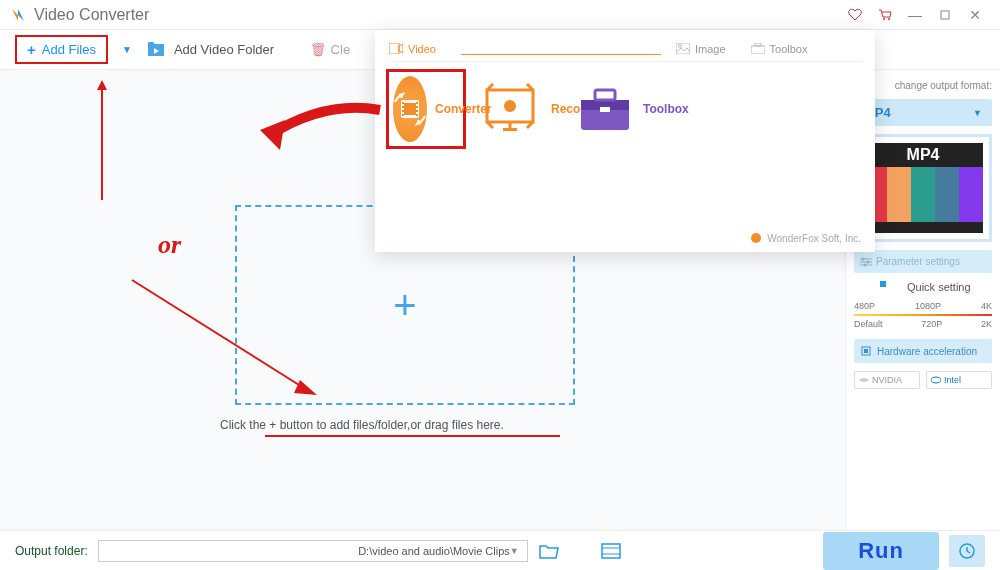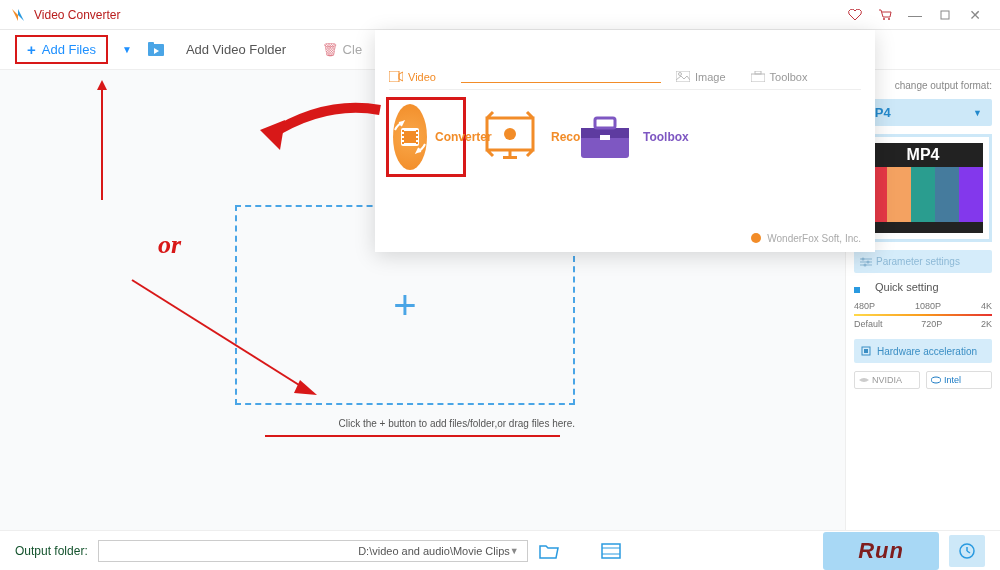--- a/index.html
+++ b/index.html
@@ -1,76 +1,76 @@
 <!DOCTYPE html>
 <html><head>
 <meta charset="utf-8">
 <style>
 * { box-sizing: border-box; margin: 0; padding: 0; font-family: "Segoe UI", Arial, sans-serif; }
 body { width: 1000px; height: 570px; background: #fff; position: relative; overflow: hidden; }
 
 
 .titlebar { height: 30px; display: flex; align-items: center; padding: 0 10px; border-bottom: 1px solid #e8e8e8; }
 .titlebar .logo { width: 16px; height: 16px; margin-right: 8px; }
-.titlebar .title { font-size: 12px; color: #b91c1c; }
+.titlebar .title { font-size: 16px; color: #737373; }
 .titlebar .spacer { flex: 1; }
 .titlebar .win-btn { width: 30px; height: 20px; display: flex; align-items: center; justify-content: center; color: #c0363f; font-size: 13px; cursor: pointer; }
 .titlebar .win-btn.gray { color: #888; font-size: 14px; }
 
 
 .toolbar { height: 40px; display: flex; align-items: center; padding: 0 15px; border-bottom: 1px solid #eee; gap: 10px; }
 .add-files-btn { display: flex; align-items: center; gap: 6px; padding: 4px 10px; border: 2px solid #d81818; color: #1e90ff; font-size: 13px; cursor: pointer; }
 .add-files-btn .plus { color: #1e90ff; font-weight: bold; font-size: 15px; }
 .dropdown-caret { color: #1e90ff; font-size: 10px; margin-left: 4px; }
-.add-folder-btn { display: flex; align-items: flex-start; gap: 22px; color: #555; font-size: 13px; cursor: pointer; padding: 4px 6px; }
+.add-folder-btn { display: flex; align-items: flex-start; gap: 10px; color: #555; font-size: 13px; cursor: pointer; padding: 4px 6px; }
 .folder-icon { width: 16px; height: 14px; }
 .clear-btn { display: flex; align-items: center; gap: 4px; color: #aaa; font-size: 13px; margin-left: 20px; }
 .trash-icon { color: #e0808c; font-size: 13px; }
 
 
 .main { display: flex; height: 460px; }
 .left-panel { flex: 1; position: relative; background: #f9fafb; }
 .dropzone { position: absolute; top: 135px; left: 235px; width: 340px; height: 200px; border: 2px dashed #4aa5e6; display: flex; align-items: center; justify-content: center; }
 .dropzone .big-plus { font-size: 40px; color: #4aa5e6; font-weight: 100; }
-.dropzone-hint { position: absolute; top: 348px; left: 235px; width: 340px; text-align: right; font-size: 10px; color: #555; }
+.dropzone-hint { position: absolute; top: 348px; left: 220px; width: 340px; text-align: left; font-size: 12px; color: #555; }
 .dropzone-hint-underline { position: absolute; top: 365px; left: 265px; width: 295px; border-bottom: 2px solid #d81818; }
 
 
 .right-panel { width: 155px; border-left: 1px solid #eee; padding: 10px 8px; font-size: 11px; color: #555; display: flex; flex-direction: column; gap: 8px; background: #fff; }
 .output-label { font-size: 10px; color: #888; text-align: right; }
 .format-btn { display: flex; align-items: center; justify-content: space-between; background: #cde8f8; padding: 6px 10px; border-radius: 2px; cursor: pointer; }
 .format-btn span { color: #2389cc; font-weight: bold; font-size: 13px; }
 .format-btn .caret { color: #2389cc; font-size: 9px; }
 .format-thumb { border: 3px solid #cde8f8; padding: 6px; text-align: center; }
 .format-thumb-inner { width: 100%; height: 90px; background: #222; display: flex; flex-direction: column; }
 .format-thumb-label { background: #222; color: #fff; font-size: 16px; font-weight: bold; padding: 3px 0; }
 .param-btn { background: #d5ecfa; color: #8db9d6; padding: 6px; font-size: 10px; border-radius: 2px; display: flex; align-items: center; gap: 4px; cursor: pointer; }
-.quick-setting { font-size: 11px; color: #555; display: flex; align-items: flex-end; gap: 15px; }
+.quick-setting { font-size: 11px; color: #555; display: flex; align-items: flex-start; gap: 21px; margin-left: 26px; }
 .qs-dot { width: 6px; height: 6px; background: #2a9ae0; display: inline-block; }
 .resolution-bar { position: relative; height: 30px; }
 .res-labels { display: flex; justify-content: space-between; font-size: 9px; color: #777; }
 .res-line { height: 2px; background: linear-gradient(to right, #ffd94a 0%, #f99b1c 50%, #e6322e 100%); margin: 3px 0; }
 .hw-accel { background: #d5ecfa; padding: 6px; font-size: 10px; color: #3a8ec4; display: flex; align-items: center; gap: 5px; border-radius: 2px; cursor: pointer; }
 .gpu-row { display: flex; gap: 6px; }
 .gpu-badge { flex: 1; border: 1px solid #ddd; padding: 3px 4px; font-size: 9px; color: #999; display: flex; align-items: center; gap: 3px; border-radius: 2px; }
 .gpu-badge.intel { color: #1a7ac4; }
 
 
 .bottombar { height: 40px; border-top: 1px solid #eee; display: flex; align-items: center; padding: 0 15px; gap: 10px; font-size: 12px; }
 .out-label { color: #14532d; }
 .out-path { flex: 0 0 430px; border: 1px solid #ccc; padding: 4px 8px; font-size: 11px; color: #555; background: #fff; display: flex; align-items: center; justify-content: flex-end; }
 .out-path .caret { color: #888; font-size: 9px; }
 .bb-icon { width: 22px; height: 18px; display: flex; align-items: center; justify-content: center; cursor: pointer; }
 .bb-spacer { flex: 1; }
-.run-btn { background: #a8d8f5; color: #7f1d1d; font-size: 22px; font-style: italic; font-weight: bold; padding: 6px 35px; border-radius: 3px; cursor: pointer; letter-spacing: 1px; }
+.run-btn { background: #a8d8f5; color: #1d4ed8; font-size: 22px; font-weight: bold; padding: 6px 35px; border-radius: 3px; cursor: pointer; letter-spacing: 1px; }
 .clock-btn { background: #cde8f8; width: 36px; height: 32px; display: flex; align-items: center; justify-content: center; border-radius: 2px; cursor: pointer; }
 
 
 .popup { position: absolute; top: 30px; left: 375px; width: 500px; height: 222px; background: #fff; box-shadow: 0 4px 20px rgba(0,0,0,0.15); z-index: 50; padding: 12px 14px; }
-.popup-tabs { display: flex; align-items: center; border-bottom: 1px solid #eee; padding-bottom: 6px; font-size: 11px; color: #999; margin-top: 28px; }
+.popup-tabs { display: flex; align-items: center; border-bottom: 1px solid #eee; padding-bottom: 6px; font-size: 11px; color: #999; }
 .popup-tab { display: flex; align-items: center; gap: 5px; margin-right: 25px; cursor: pointer; }
 .popup-tab.active { color: #f28c28; }
 .popup-tools { display: flex; gap: 18px; padding: 14px 4px 4px; }
 .tool { width: 80px; display: flex; flex-direction: row; align-items: center; gap: 8px; cursor: pointer; }
 .tool.highlight { border: 3px solid #d81818; padding: 4px; margin: -7px; }
 .tool-icon { width: 66px; height: 66px; border-radius: 8px; display: flex; align-items: center; justify-content: center; }
 .tool-label { font-size: 12px; font-weight: bold; }
 .tool.converter .tool-label { color: #f28c28; }
 .tool.downloader .tool-label { color: #f28c28; }
 .tool.recorder .tool-label { color: #f28c28; }

